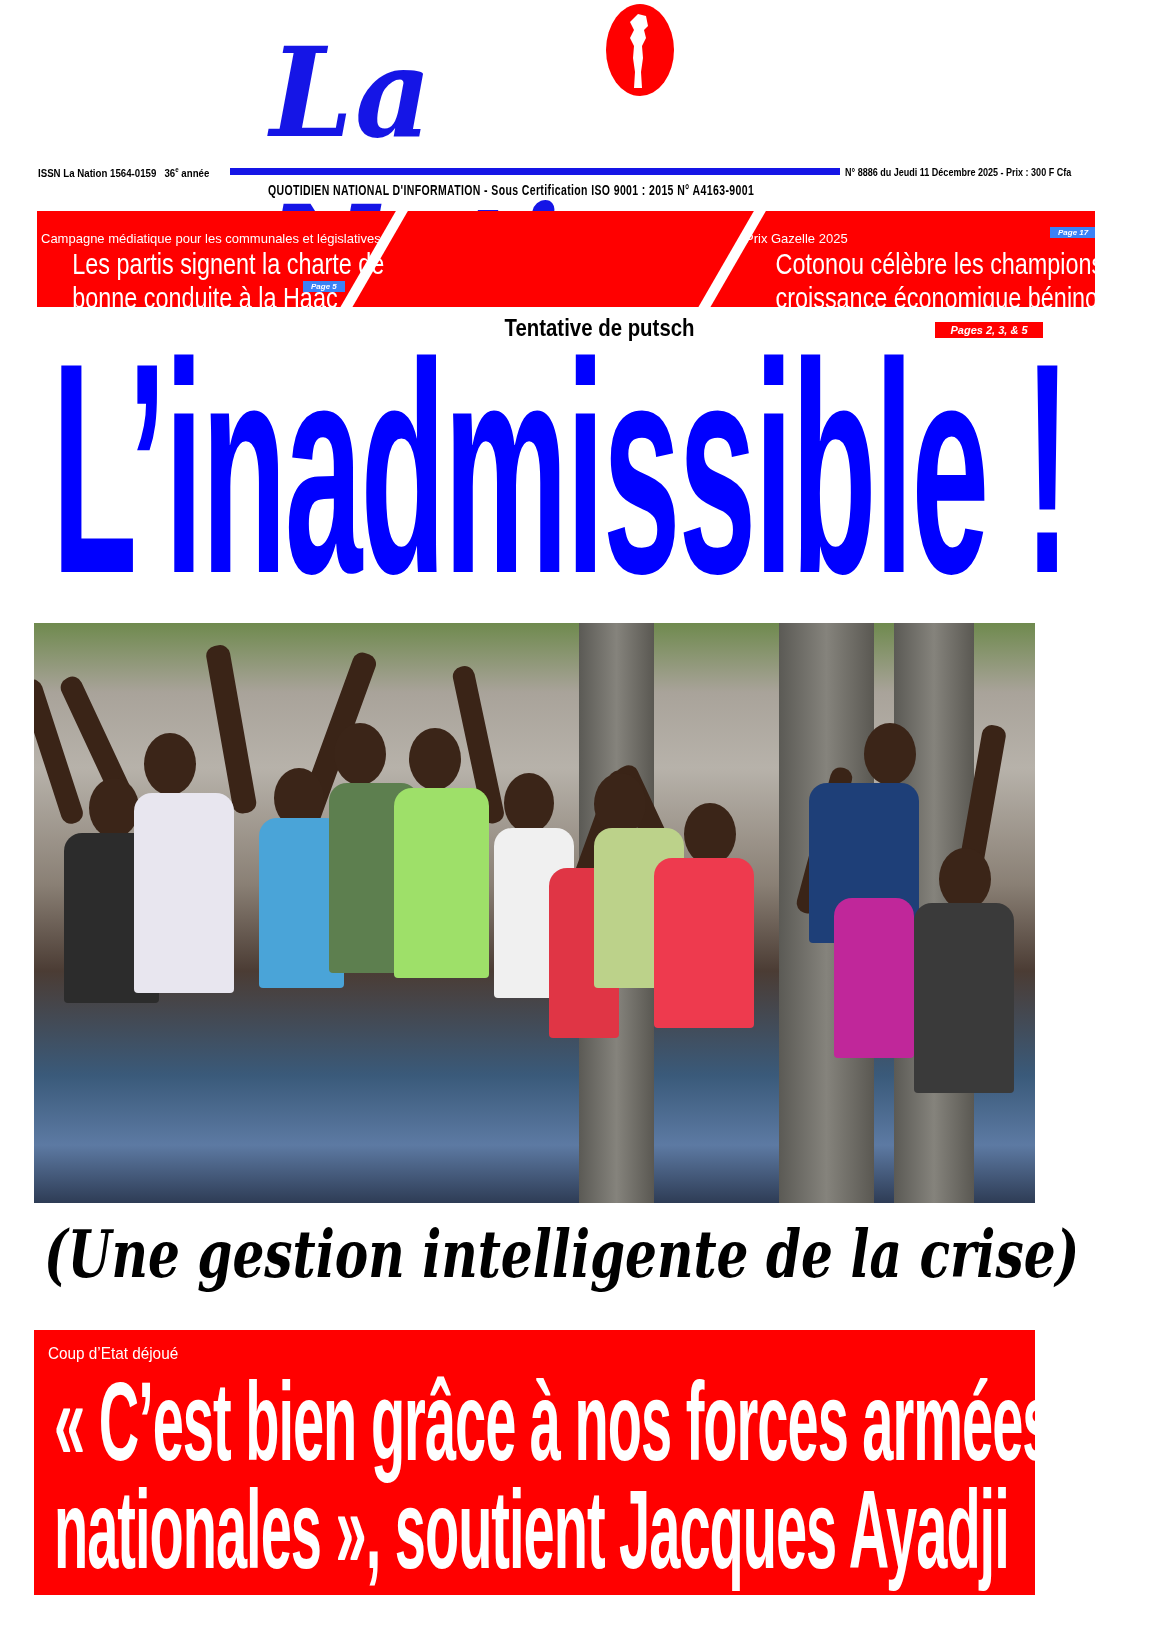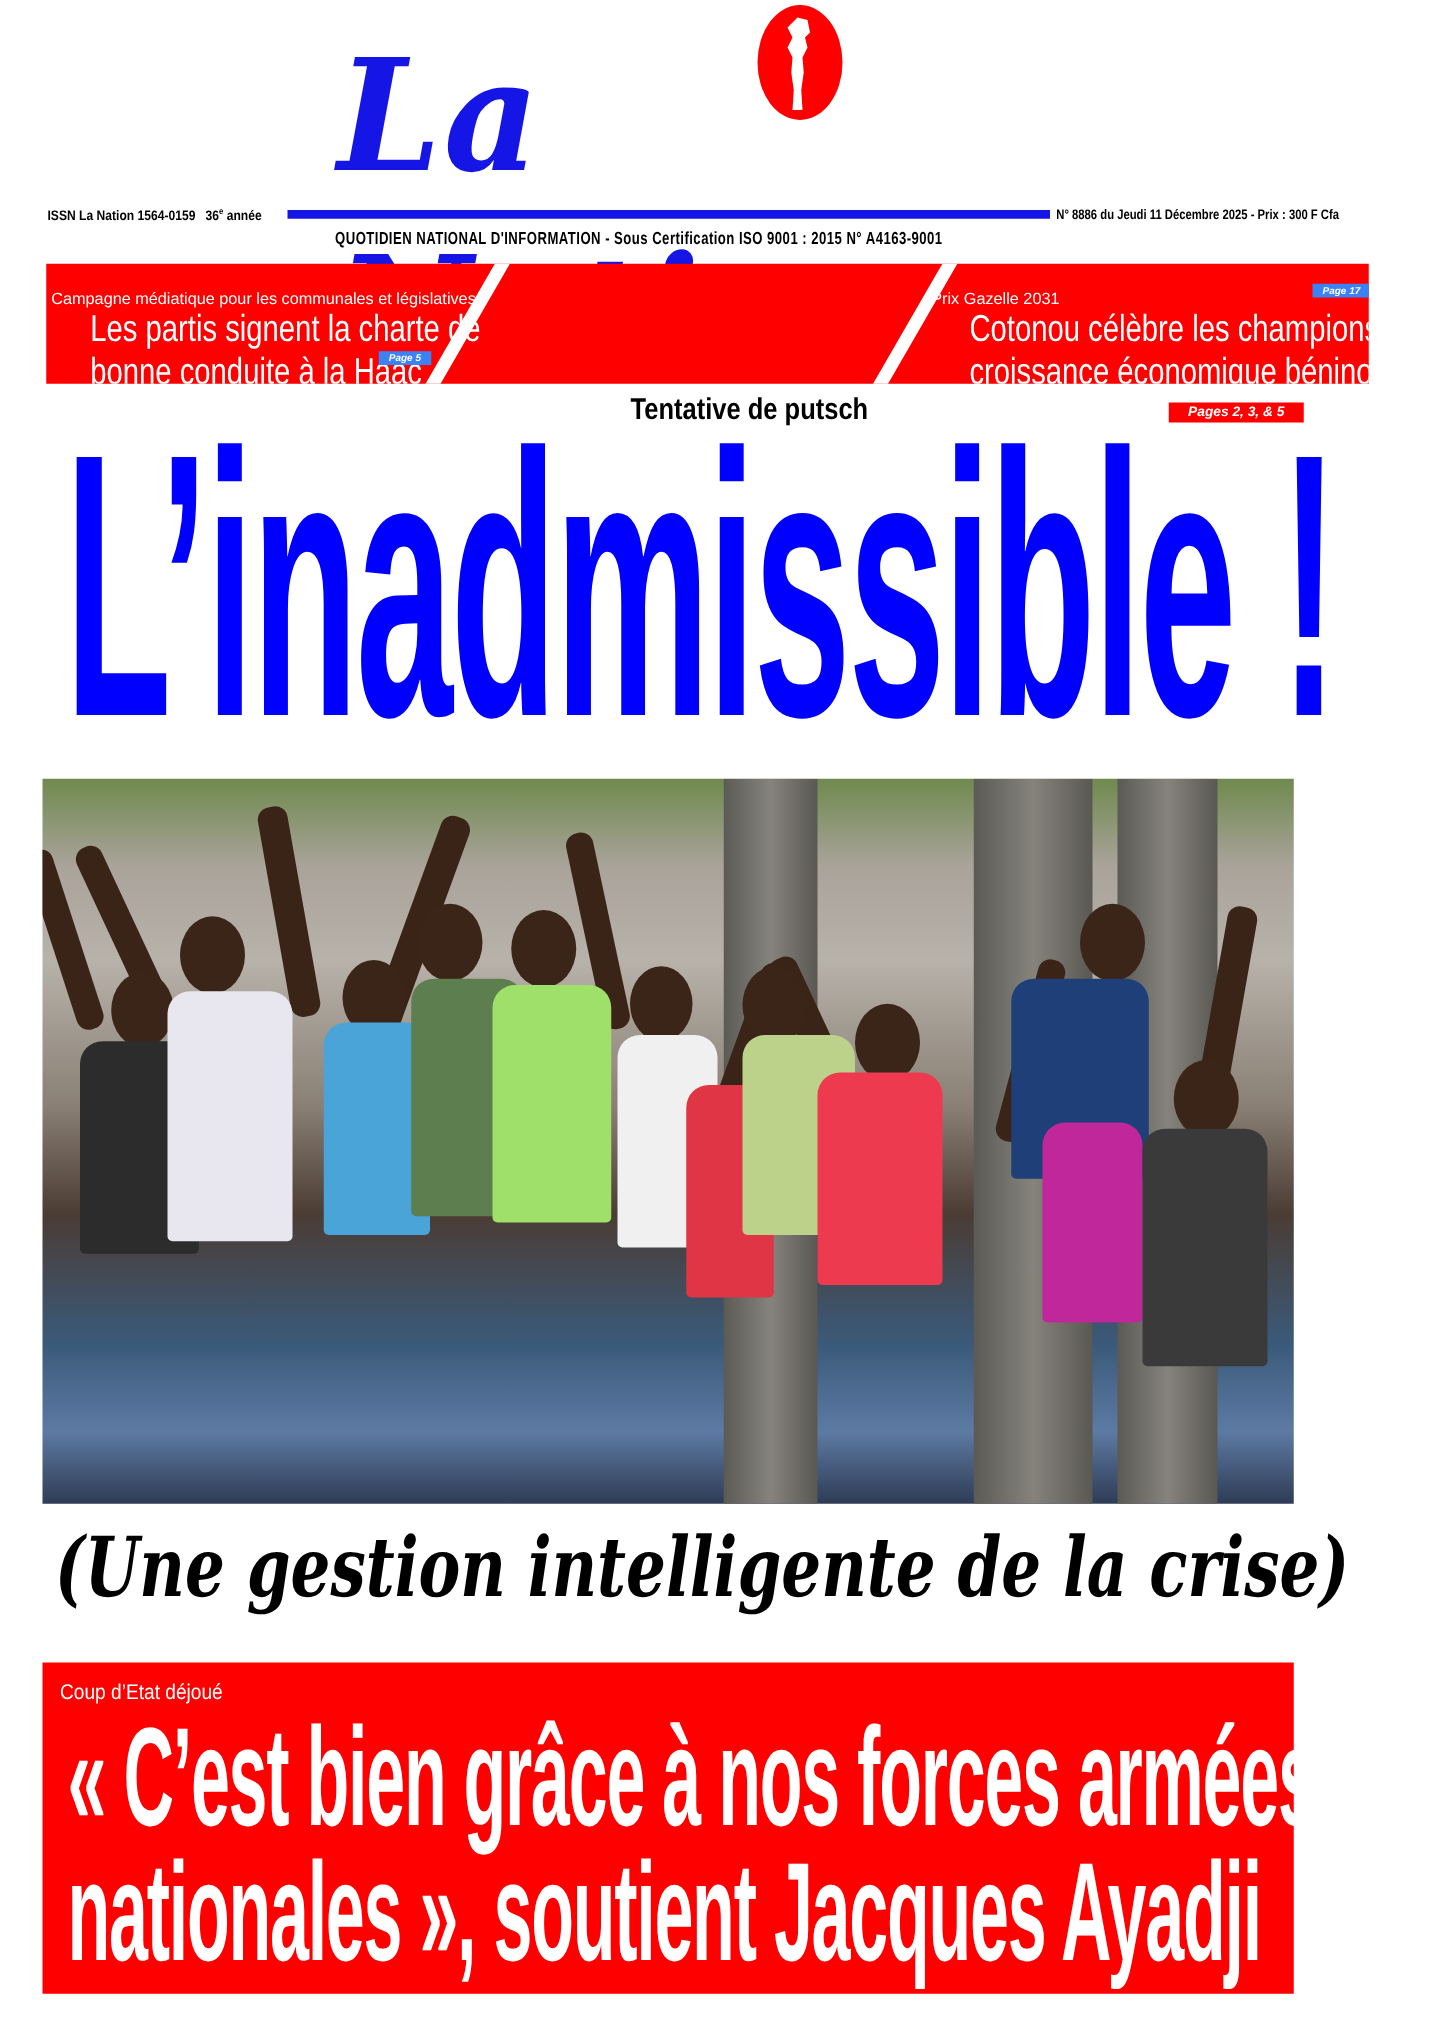--- a/index.html
+++ b/index.html
@@ -83,21 +83,21 @@
     <div class="kicker" style="left:4px">Campagne médiatique pour les communales et législatives</div>
     <div class="title" style="left:0;width:320px">
       <div>Les partis signent la charte de</div>
       <div>bonne conduite à la Haac</div>
     </div>
     <div class="page-tag" style="left:266px;top:54px">Page 5</div>
   </div>
 
 
   <div class="teaser" style="left:700px;width:358px">
-    <div class="kicker" style="left:8px">Prix Gazelle 2031</div>
+    <div class="kicker" style="left:8px">Prix Gazelle 2025</div>
     <div class="title" style="left:0;width:350px">
       <div>Cotonou célèbre les champions de la</div>
       <div>croissance économique béninoise</div>
     </div>
     <div class="page-tag" style="left:313px;top:0px">Page 17</div>
   </div>
 </div>
 
 <div class="overline">Tentative de putsch</div>
 <div class="pages-ref">Pages 2, 3, &amp; 5</div>

